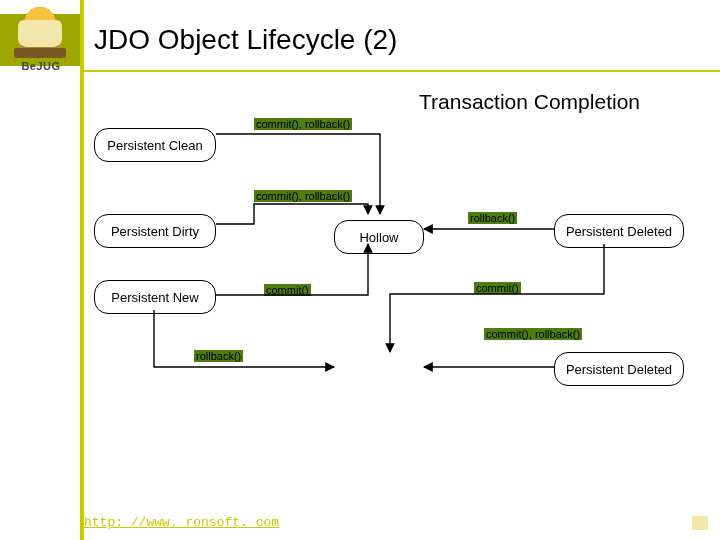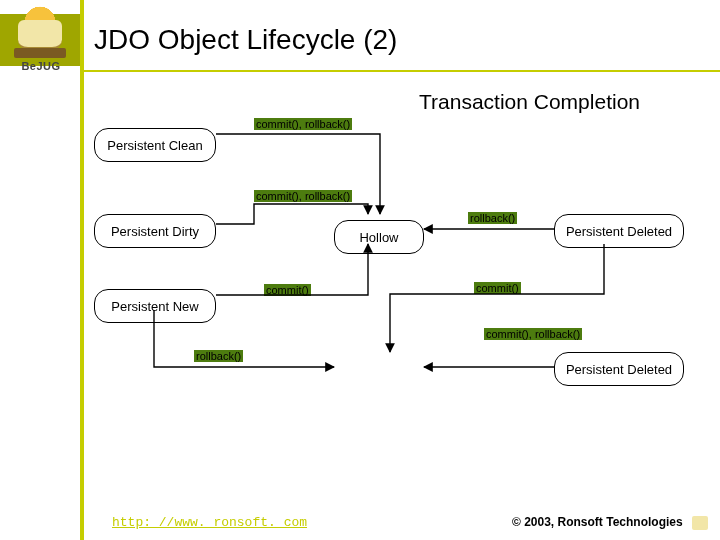--- a/index.html
+++ b/index.html
@@ -131,21 +131,20 @@
     left: 0; top: 0; width: 100%; height: 100%;
     pointer-events: none;
   }
 
   
   .footer {
     position: absolute;
     left: 84px; right: 12px; bottom: 10px;
     display: flex; justify-content: space-between;
     font-size: 12px;
-    margin-left: 28px;
   }
   .footer .link {
     color: #c5cd00;
     font-family: "Courier New", monospace;
     text-decoration: underline;
     font-size: 13px;
   }
   .footer .copy {
     font-size: 12px;
     font-weight: bold;
@@ -185,21 +184,21 @@
 <div class="diagram">
 
   <div class="section-heading" style="left:335px; top:6px;">Transaction Completion</div>
 
   <div class="state-box" style="left:10px; top:44px; width:122px; height:30px;">Persistent Clean</div>
 
   <div class="state-box" style="left:10px; top:130px; width:122px; height:30px;">Persistent Dirty</div>
   <div class="state-box" style="left:250px; top:136px; width:90px; height:30px;">Hollow</div>
   <div class="state-box" style="left:470px; top:130px; width:130px; height:30px;">Persistent Deleted</div>
 
-  <div class="state-box" style="left:10px; top:196px; width:122px; height:28px;margin-top:9px;">Persistent New</div>
+  <div class="state-box" style="left:10px; top:196px; width:122px; height:28px;">Persistent New</div>
 
   <div class="state-box" style="left:470px; top:268px; width:130px; height:30px;">Persistent Deleted</div>
 
   <div class="edge-label" style="left:170px; top:34px;">commit(), rollback()</div>
   <div class="edge-label" style="left:170px; top:106px;">commit(), rollback()</div>
   <div class="edge-label" style="left:384px; top:128px;">rollback()</div>
   <div class="edge-label" style="left:180px; top:200px;">commit()</div>
   <div class="edge-label" style="left:390px; top:198px;">commit()</div>
   <div class="edge-label" style="left:400px; top:244px;">commit(), rollback()</div>
   <div class="edge-label" style="left:110px; top:266px;">rollback()</div>
@@ -224,16 +223,15 @@
     <path d="M 470 283 L 340 283" stroke="#000" fill="none" stroke-width="1.4" marker-end="url(#arr)"></path>
 
     <path d="M 70 226 L 70 283 L 250 283" stroke="#000" fill="none" stroke-width="1.4" marker-end="url(#arr)"></path>
   </svg>
 
 </div>
 
 <div class="footer">
   <a class="link" href="#">http: //www. ronsoft. com</a>
   <span>
-    <span class="copy">© 2003, Ronsoft Technologies</span>
     <span class="tiny-deco"></span>
   </span>
 </div>
 
 </body></html>

